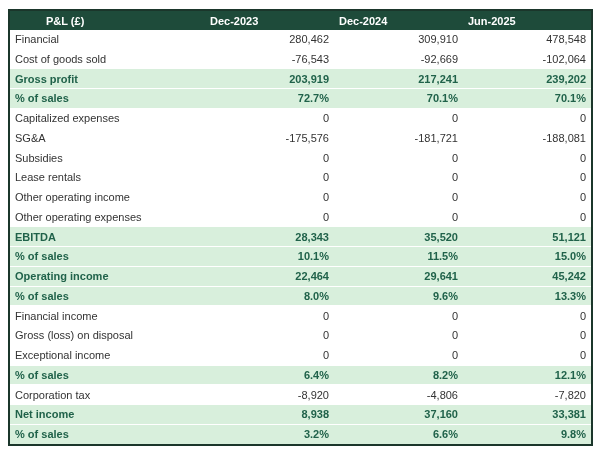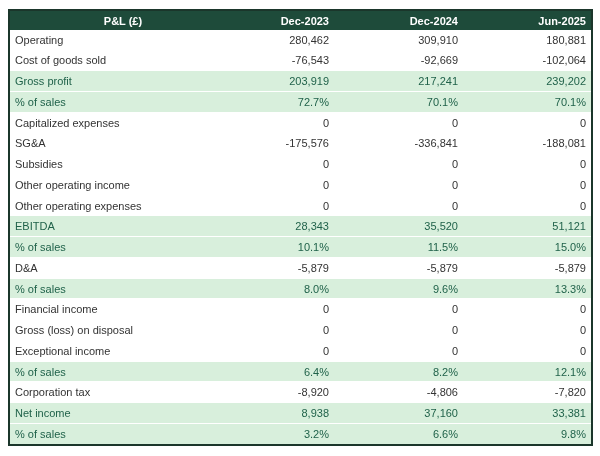--- a/index.html
+++ b/index.html
@@ -26,36 +26,36 @@
   }
   col.c-label{width:196px;}
   col.c-num{width:129px;}
   thead th{
     background:var(--header-bg);
     color:var(--header-text);
     font-size:11px;font-weight:700;
     height:20px;padding:1px 5px;
     white-space:nowrap;
   }
-  thead th.label{text-align:center;padding-left:36px;}
-  thead th.num{text-align:right;}
+  thead th.label{text-align:left;padding-left:36px;}
+  thead th.num{text-align:left;}
   tbody td{
     font-size:11px;
     color:var(--body-text);
     padding:0 5px;
     border-bottom:1px solid #ffffff;
     white-space:nowrap;
     background:#ffffff;
   }
   tbody td.label{text-align:left;}
   tbody td.num{text-align:right;}
   tbody tr.highlight td{
     background:var(--highlight-bg);
     color:var(--highlight-text);
-    font-weight:400;
+    font-weight:700;
   }
 </style>
 </head>
 <body>
 
 <table class="pnl">
   <colgroup>
     <col class="c-label">
     <col class="c-num">
     <col class="c-num">
@@ -64,24 +64,24 @@
   <thead>
     <tr>
       <th class="label">P&amp;L (£)</th>
       <th class="num">Dec-2023</th>
       <th class="num">Dec-2024</th>
       <th class="num">Jun-2025</th>
     </tr>
   </thead>
   <tbody id="pnl-rows">
       <tr>
-        <td class="label">Operating</td>
+        <td class="label">Financial</td>
         <td class="num">280,462</td>
         <td class="num">309,910</td>
-        <td class="num">180,881</td>
+        <td class="num">478,548</td>
       </tr>
       <tr>
         <td class="label">Cost of goods sold</td>
         <td class="num">-76,543</td>
         <td class="num">-92,669</td>
         <td class="num">-102,064</td>
       </tr>
       <tr class="highlight">
         <td class="label">Gross profit</td>
         <td class="num">203,919</td>
@@ -96,25 +96,31 @@
       </tr>
       <tr>
         <td class="label">Capitalized expenses</td>
         <td class="num">0</td>
         <td class="num">0</td>
         <td class="num">0</td>
       </tr>
       <tr>
         <td class="label">SG&amp;A</td>
         <td class="num">-175,576</td>
-        <td class="num">-336,841</td>
+        <td class="num">-181,721</td>
         <td class="num">-188,081</td>
       </tr>
       <tr>
         <td class="label">Subsidies</td>
+        <td class="num">0</td>
+        <td class="num">0</td>
+        <td class="num">0</td>
+      </tr>
+      <tr>
+        <td class="label">Lease rentals</td>
         <td class="num">0</td>
         <td class="num">0</td>
         <td class="num">0</td>
       </tr>
       <tr>
         <td class="label">Other operating income</td>
         <td class="num">0</td>
         <td class="num">0</td>
         <td class="num">0</td>
       </tr>
@@ -129,25 +135,25 @@
         <td class="num">28,343</td>
         <td class="num">35,520</td>
         <td class="num">51,121</td>
       </tr>
       <tr class="highlight">
         <td class="label">% of sales</td>
         <td class="num">10.1%</td>
         <td class="num">11.5%</td>
         <td class="num">15.0%</td>
       </tr>
-      <tr>
-        <td class="label">D&amp;A</td>
-        <td class="num">-5,879</td>
-        <td class="num">-5,879</td>
-        <td class="num">-5,879</td>
+      <tr class="highlight">
+        <td class="label">Operating income</td>
+        <td class="num">22,464</td>
+        <td class="num">29,641</td>
+        <td class="num">45,242</td>
       </tr>
       <tr class="highlight">
         <td class="label">% of sales</td>
         <td class="num">8.0%</td>
         <td class="num">9.6%</td>
         <td class="num">13.3%</td>
       </tr>
       <tr>
         <td class="label">Financial income</td>
         <td class="num">0</td>

